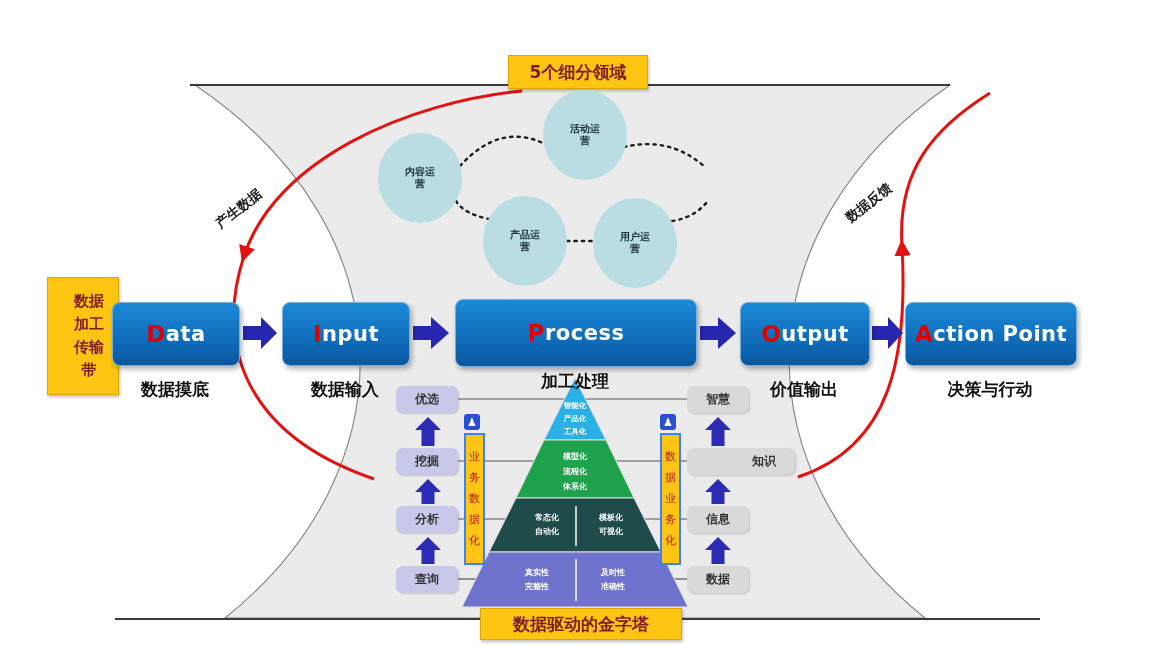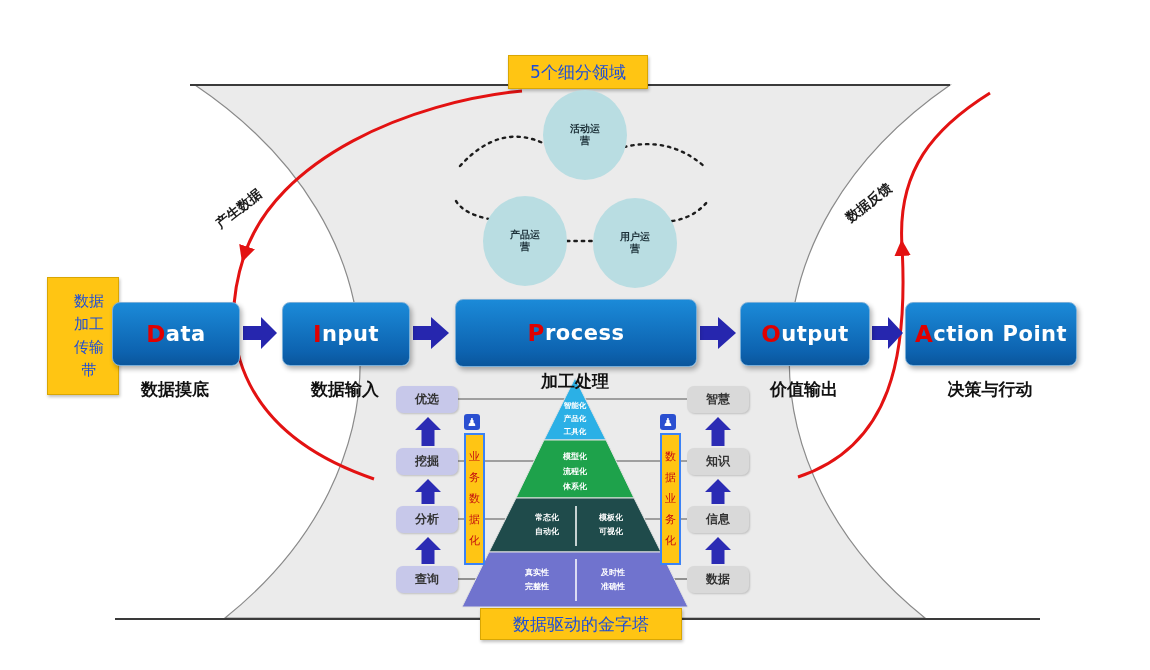--- a/index.html
+++ b/index.html
@@ -1,21 +1,21 @@
 <!DOCTYPE html>
 <html><head>
 <meta charset="utf-8">
 <style>
   html,body{margin:0;padding:0;background:#fff;}
   #canvas{position:relative;width:1150px;height:670px;background:#ffffff;overflow:hidden;
           font-family:"DejaVu Sans","Liberation Sans",sans-serif;}
   #bg{position:absolute;left:0;top:0;}
   .abs{position:absolute;}
   
-  .tag{background:#ffc513;border:1px solid #d9a603;color:#1d4ed8;font-weight:normal;
+  .tag{background:#ffc513;border:1px solid #d9a603;color:#7f1d1d;font-weight:bold;
        display:flex;align-items:center;justify-content:center;text-align:center;
        box-shadow:1px 2px 3px rgba(0,0,0,.25);}
   .tag-top{left:508px;top:55px;width:138px;height:32px;font-size:17px;}
   .tag-bottom{left:480px;top:608px;width:200px;height:30px;font-size:17px;}
   .tag-conveyor{left:47px;top:277px;width:58px;height:116px;font-size:15px;line-height:1.55;padding-left:12px;}
   .tag-conveyor .wrap2{width:32px;word-break:break-all;}
   
   .circle{width:84px;height:90px;border-radius:50%;background:#b9dde2;
           display:flex;align-items:center;justify-content:center;text-align:center;
           color:#1c3038;font-weight:bold;font-size:10px;line-height:1.25;}
@@ -114,20 +114,23 @@
   <div class="abs tag tag-top">
     <span>5个细分领域</span>
   </div>
   <div class="abs tag tag-bottom">
     <span>数据驱动的金字塔</span>
   </div>
   <div class="abs tag tag-conveyor">
     <span class="wrap2">数据加工传输带</span>
   </div>
 
+  <div class="abs circle" style="left:378px;top:133px;">
+    <span class="wrap2">内容运营</span>
+  </div>
   <div class="abs circle" style="left:543px;top:90px;">
     <span class="wrap2">活动运营</span>
   </div>
   <div class="abs circle" style="left:483px;top:196px;">
     <span class="wrap2">产品运营</span>
   </div>
   <div class="abs circle" style="left:593px;top:198px;">
     <span class="wrap2">用户运营</span>
   </div>
 
@@ -160,21 +163,21 @@
 
   <div class="abs cycle-label" style="left:212px;top:200px;">产生数据</div>
   <div class="abs cycle-label" style="left:842px;top:194px;">数据反馈</div>
 
   <div class="abs lbox lbox-left" style="left:396px;top:386px;">优选</div>
   <div class="abs lbox lbox-left" style="left:396px;top:448px;">挖掘</div>
   <div class="abs lbox lbox-left" style="left:396px;top:506px;">分析</div>
   <div class="abs lbox lbox-left" style="left:396px;top:566px;">查询</div>
 
   <div class="abs lbox lbox-right" style="left:687px;top:386px;">智慧</div>
-  <div class="abs lbox lbox-right" style="left:687px;top:448px;">知识</div>
+  <div class="abs lbox lbox-right" style="left:687px;top:448px;padding-left:46px;">知识</div>
   <div class="abs lbox lbox-right" style="left:687px;top:506px;">信息</div>
   <div class="abs lbox lbox-right" style="left:687px;top:566px;">数据</div>
 
   <div class="abs strip-icon" style="left:464px;top:414px;">
     <span>♟</span>
   </div>
   <div class="abs strip" style="left:464px;top:433px;">业务数据化</div>
   <div class="abs strip-icon" style="left:660px;top:414px;">
     <span>♟</span>
   </div>

